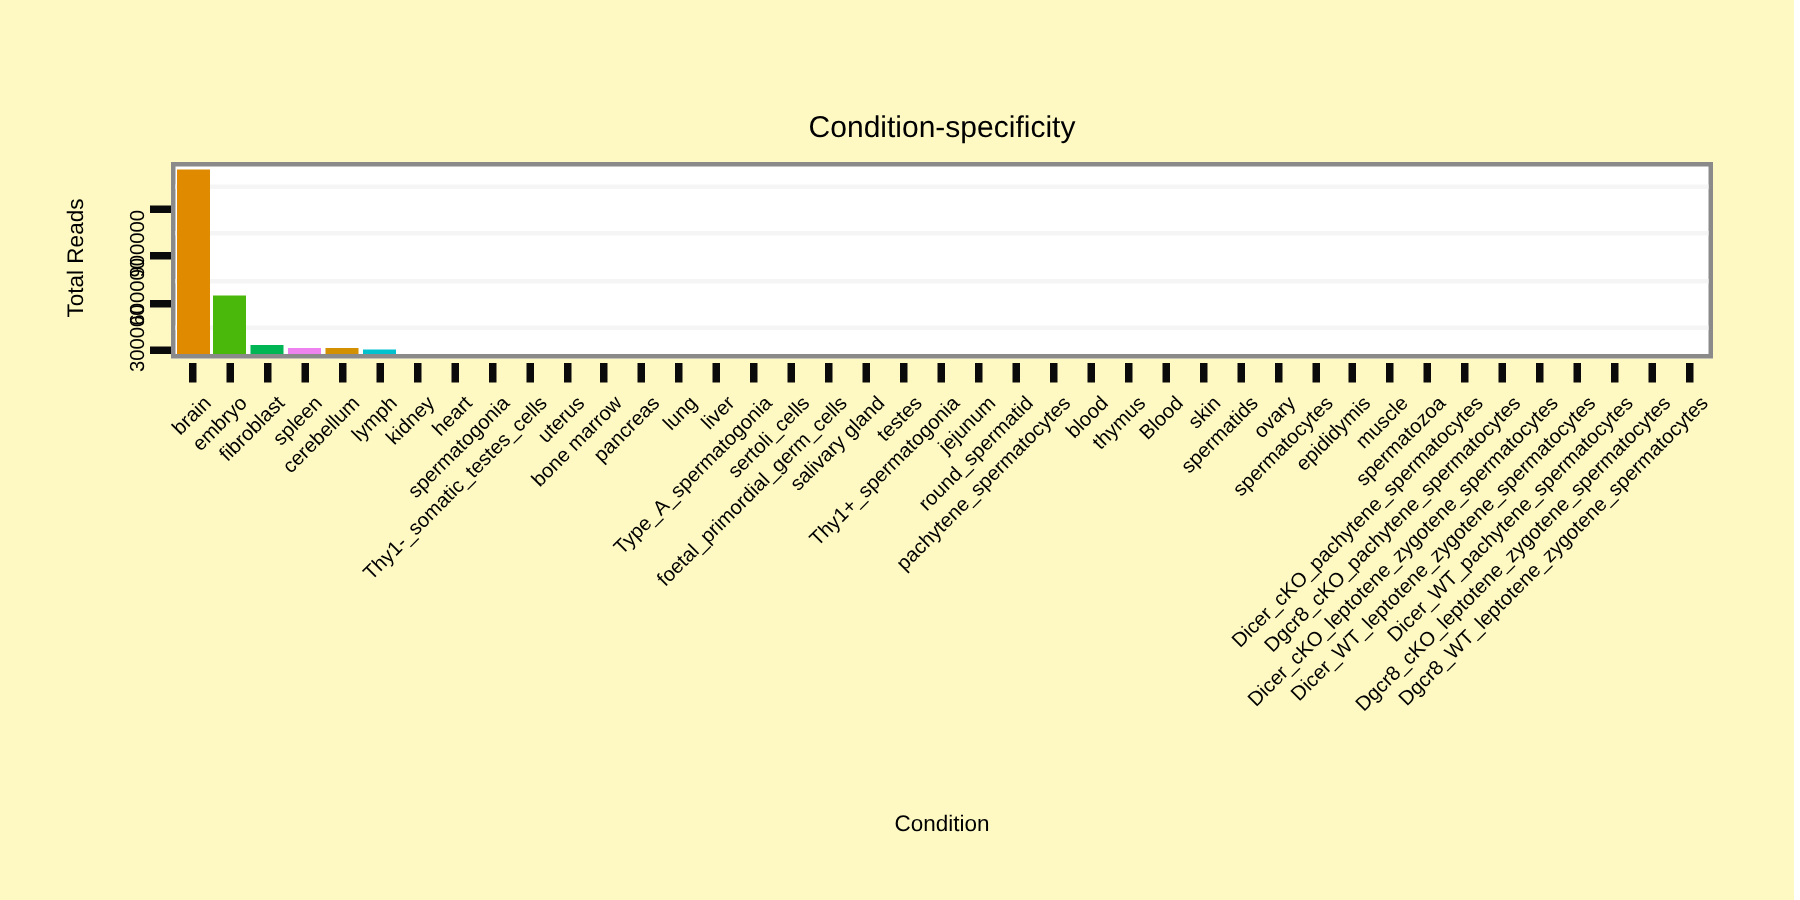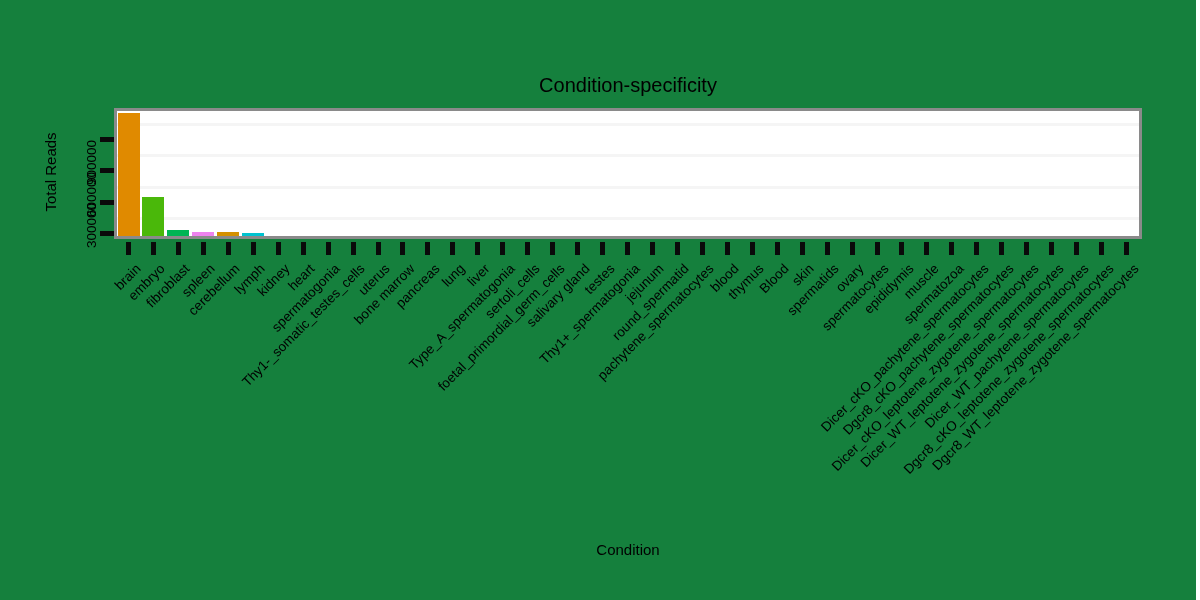--- a/index.html
+++ b/index.html
@@ -1,17 +1,17 @@
 <!DOCTYPE html>
 <html><head>
 <meta charset="utf-8">
 <style>
   html,body{margin:0;padding:0;background:#ffffff;}
   #canvas{
-    position:relative;width:1196px;height:600px;background:#15803d;
+    position:relative;width:1196px;height:600px;background:#fef9c3;
     font-family:"Liberation Sans","DejaVu Sans",sans-serif;color:#000;
     overflow:hidden;
   }
   #chart-title{
     position:absolute;left:628px;top:74px;transform:translateX(-50%);
     font-size:20px;color:#000;white-space:nowrap;
   }
   #plot-frame{
     position:absolute;left:114px;top:108px;width:1022px;height:125px;
     border:3px solid #8a8a8a;background:#ffffff;

